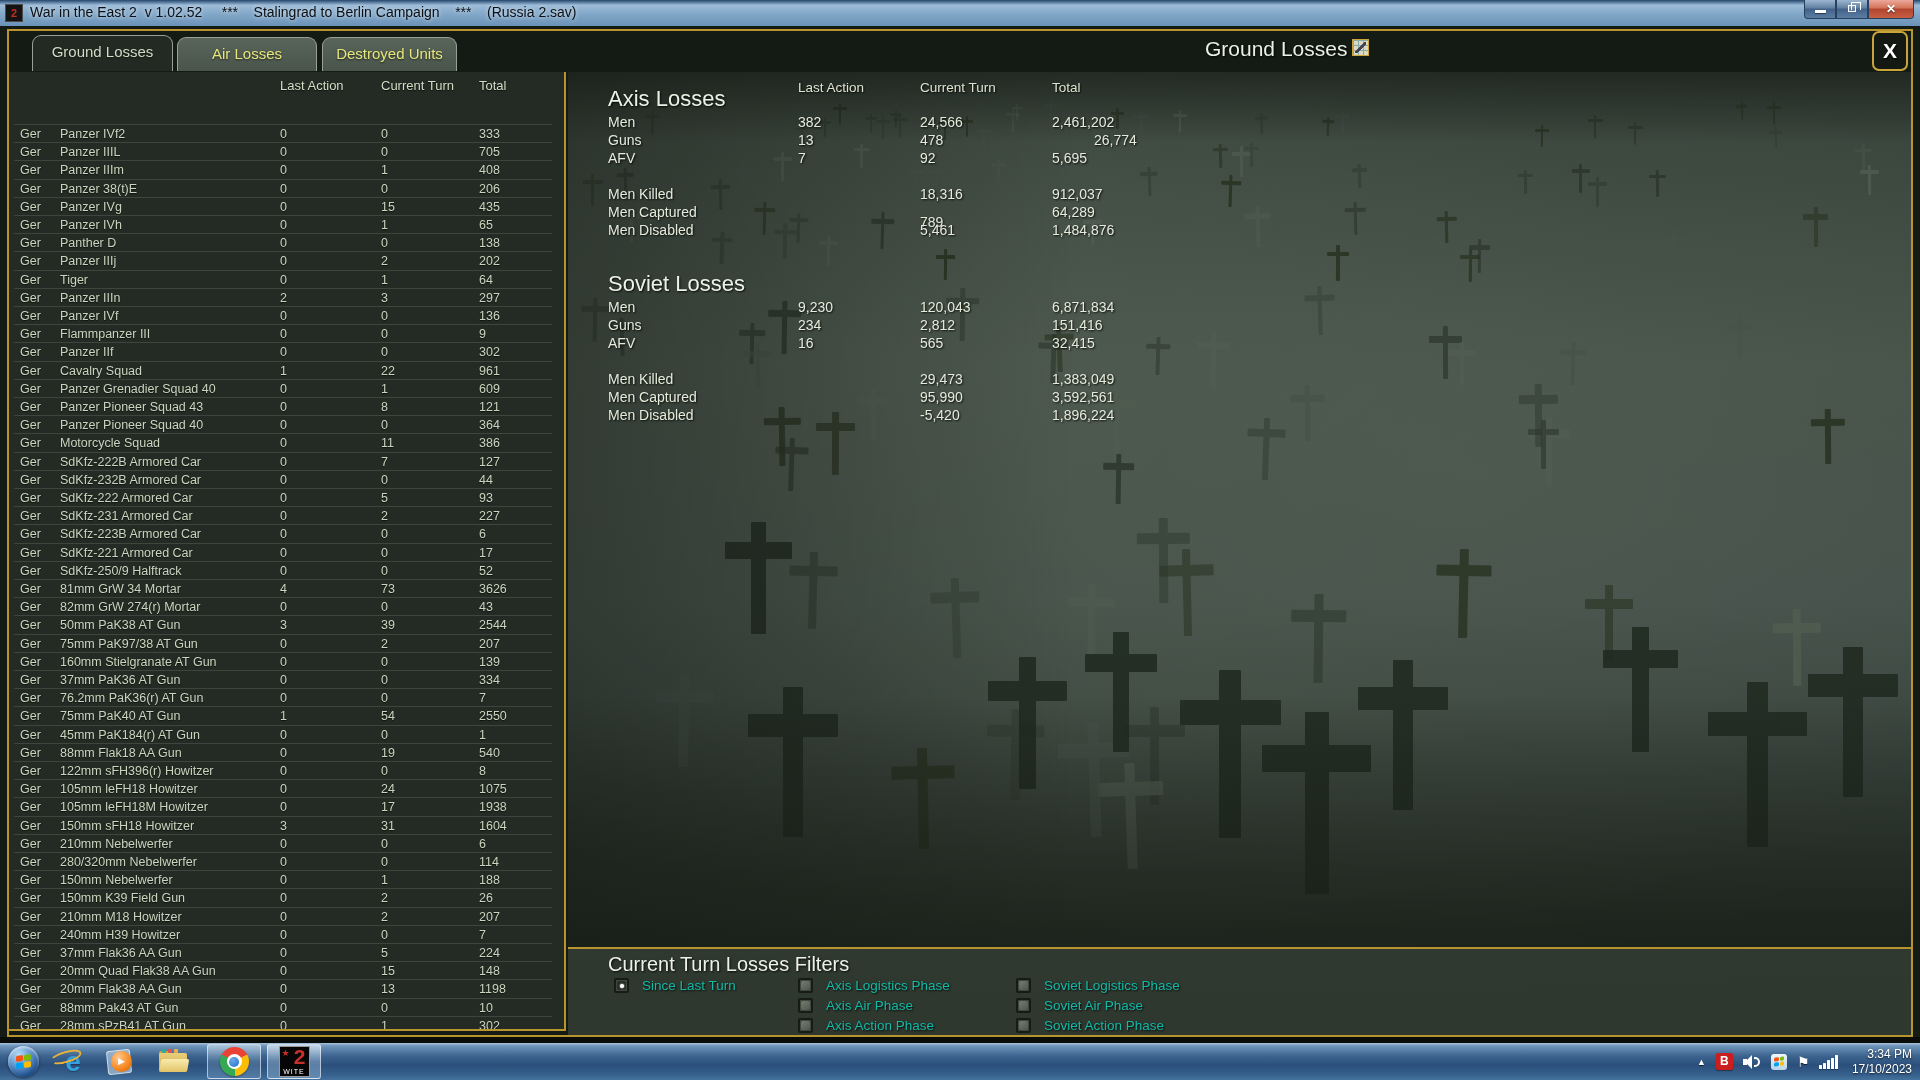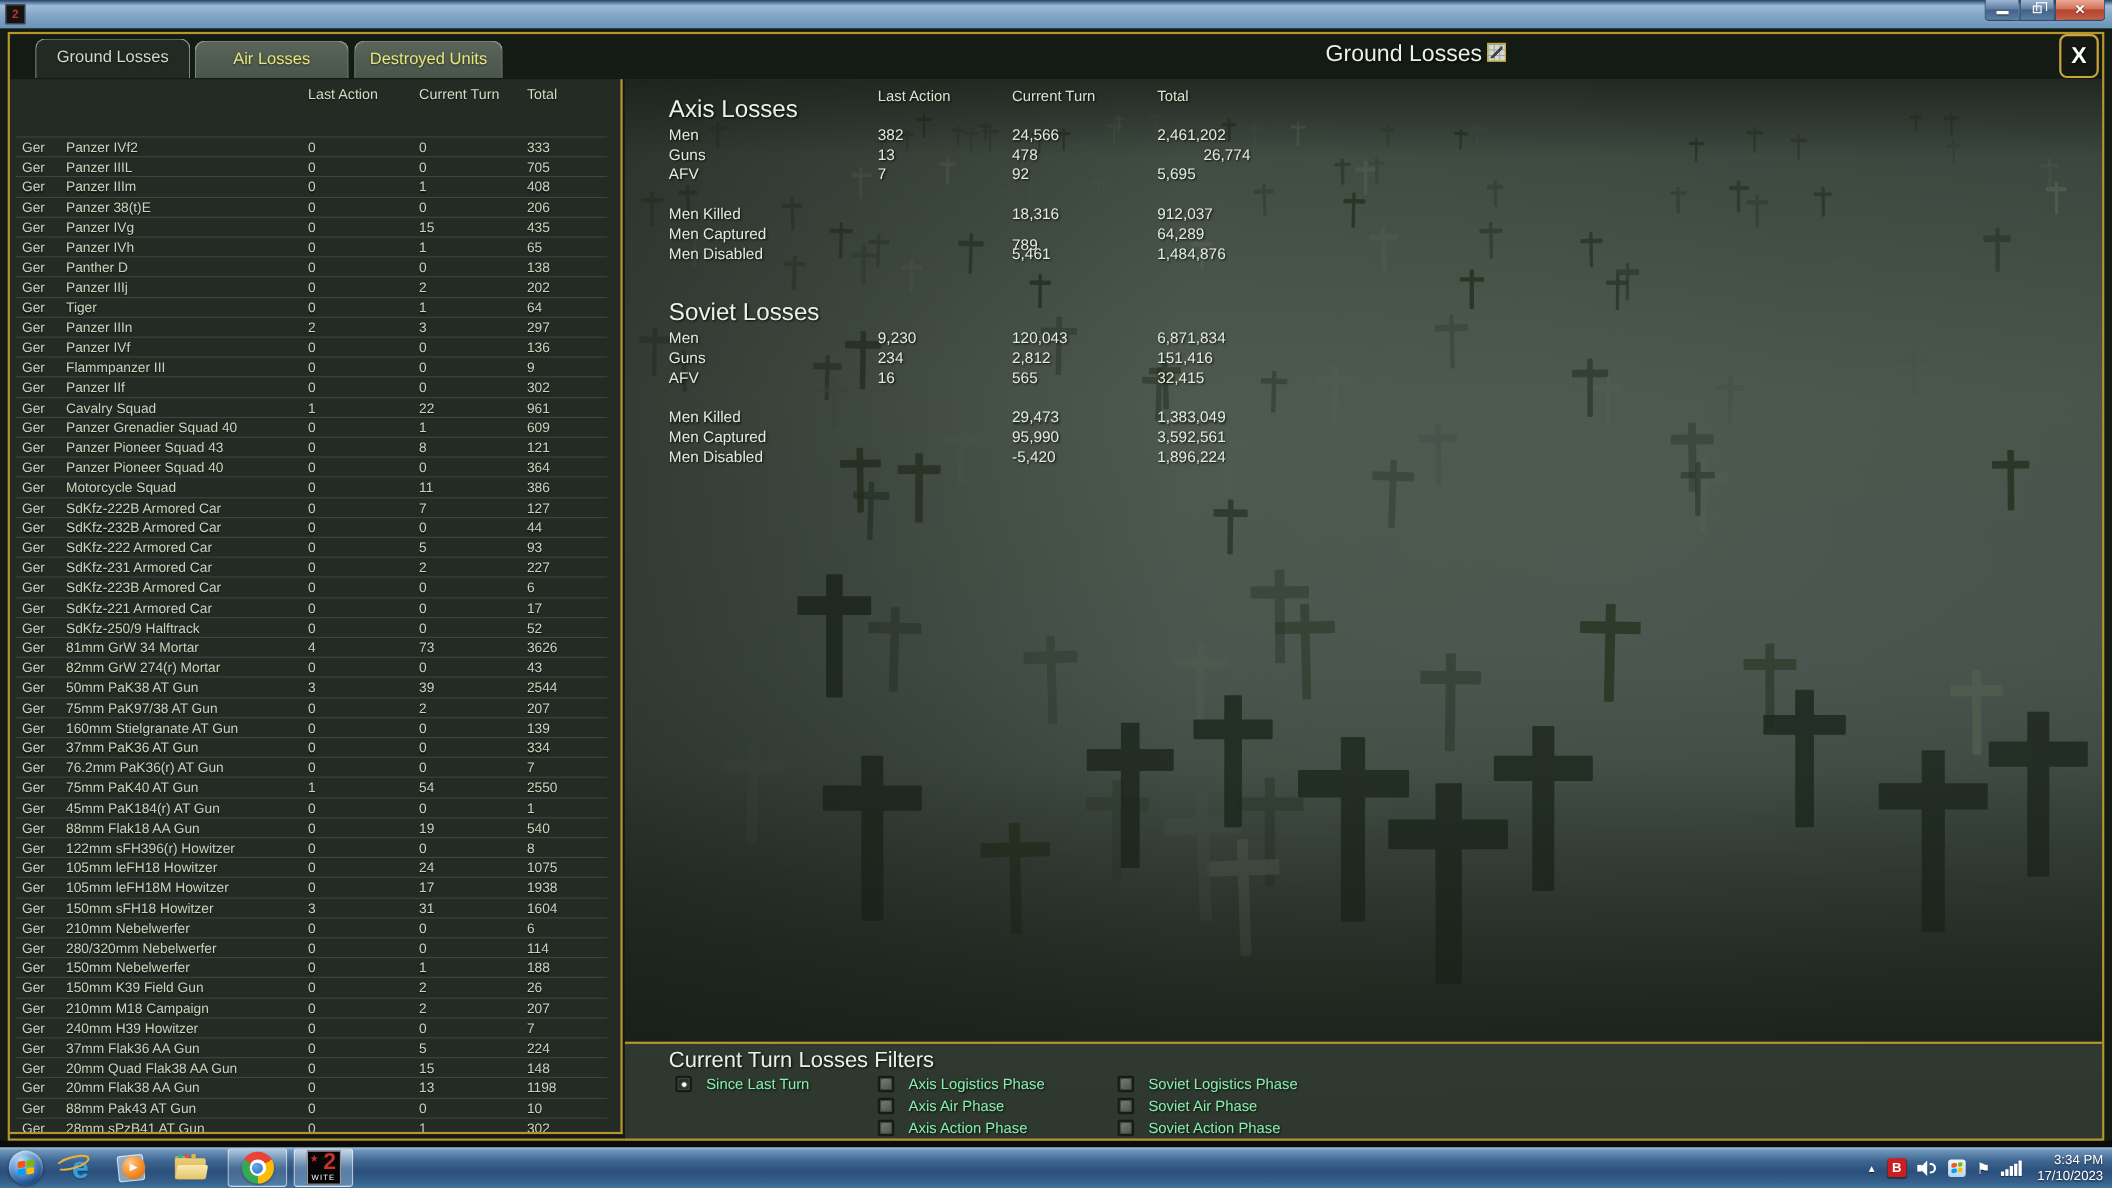--- a/index.html
+++ b/index.html
@@ -90,21 +90,21 @@
 
   
   .filter-panel { position:absolute; left:0; top:875px; width:1343px; height:90px;
     background:rgba(50,60,50,0.88); border-top:2px solid #b7942e; z-index:15; }
   .filter-title { position:absolute; left:40px; top:4px; font-size:20px; color:#edf2e6; text-shadow:1px 1px 2px rgba(0,0,0,0.85); }
   .chk, .radio { position:absolute; width:15px; height:15px; background:#3e483e; border:2px solid #161b16;
     border-radius:2px; cursor:pointer; }
   .chk::after { content:""; position:absolute; left:1px; top:1px; width:9px; height:9px; background:linear-gradient(145deg,#727d70,#4e584c); border-radius:2px; }
   .radio::after { content:""; position:absolute; left:1px; top:1px; width:9px; height:9px; background:#252c25; border-radius:2px; }
   .radio.selected::before { content:""; position:absolute; left:3.5px; top:3.5px; width:4px; height:4px; background:#fff; border-radius:50%; z-index:2; box-shadow:0 0 2px #fff; }
-  .f-label { position:absolute; font-size:13.5px; color:#86efac; text-shadow:1px 1px 2px rgba(0,0,0,0.85); white-space:nowrap; }
+  .f-label { position:absolute; font-size:13.5px; color:#14b8a6; text-shadow:1px 1px 2px rgba(0,0,0,0.85); white-space:nowrap; }
 
   
   .taskbar { position:absolute; left:0; top:1043px; width:1920px; height:37px;
     background:linear-gradient(180deg,#a7c2dc 0%,#6d94ba 8%,#3c648f 35%,#2b4f7b 60%,#36608c 85%,#44719d 100%); }
   .tb-apps { position:absolute; left:0; top:0; height:37px; display:flex; align-items:center; }
   .orb { position:relative; width:31px; height:31px; margin:0 14px 0 8px; border-radius:50%;
     background:radial-gradient(circle at 35% 28%, #b8def5 0%, #5f94cf 40%, #1c4b86 75%, #0e2c55 100%);
     box-shadow:inset 0 2px 3px rgba(255,255,255,0.6), 0 1px 3px rgba(0,0,0,0.5); cursor:pointer; }
   .flagbox { position:absolute; left:8px; top:9px; width:15px; height:13px; transform:skewY(-8deg); display:grid;
     grid-template-columns:1fr 1fr; grid-template-rows:1fr 1fr; gap:1px; }
@@ -151,20 +151,21 @@
   .sig i { width:2.5px; background:#fff; border-radius:0.5px; box-shadow:0 1px 1px rgba(0,0,0,0.4); }
   .clock { text-align:right; color:#fff; font-size:12px; line-height:15px; text-shadow:0 1px 2px rgba(0,0,0,0.7); cursor:default; padding-left:4px; }
 </style>
 </head>
 <body>
 
 <div id="screen">
 
   <div class="titlebar">
     <div class="tb-icon">2</div>
+    <div class="tb-title">War in the East 2  v 1.02.52     ***    Stalingrad to Berlin Campaign    ***    (Russia 2.sav)</div>
     <div class="win-btns">
       <div class="win-btn first">
           <span class="g-min"></span>
         </div>
       <div class="win-btn">
           <span class="g-restore"></span>
         </div>
       <div class="win-btn close">
           <span class="g-close">✕</span>
         </div>
@@ -484,21 +485,21 @@
         </div>
         <div class="lt-row" style="top: 819.4px;">
           <span class="lt-cell" style="left: 11px;">Ger</span>
           <span class="lt-cell" style="left: 51px;">150mm K39 Field Gun</span>
           <span class="lt-cell" style="left: 271px;">0</span>
           <span class="lt-cell" style="left: 372px;">2</span>
           <span class="lt-cell" style="left: 470px;">26</span>
         </div>
         <div class="lt-row" style="top: 837.6px;">
           <span class="lt-cell" style="left: 11px;">Ger</span>
-          <span class="lt-cell" style="left: 51px;">210mm M18 Campaign</span>
+          <span class="lt-cell" style="left: 51px;">210mm M18 Howitzer</span>
           <span class="lt-cell" style="left: 271px;">0</span>
           <span class="lt-cell" style="left: 372px;">2</span>
           <span class="lt-cell" style="left: 470px;">207</span>
         </div>
         <div class="lt-row" style="top: 855.8px;">
           <span class="lt-cell" style="left: 11px;">Ger</span>
           <span class="lt-cell" style="left: 51px;">240mm H39 Howitzer</span>
           <span class="lt-cell" style="left: 271px;">0</span>
           <span class="lt-cell" style="left: 372px;">0</span>
           <span class="lt-cell" style="left: 470px;">7</span>

